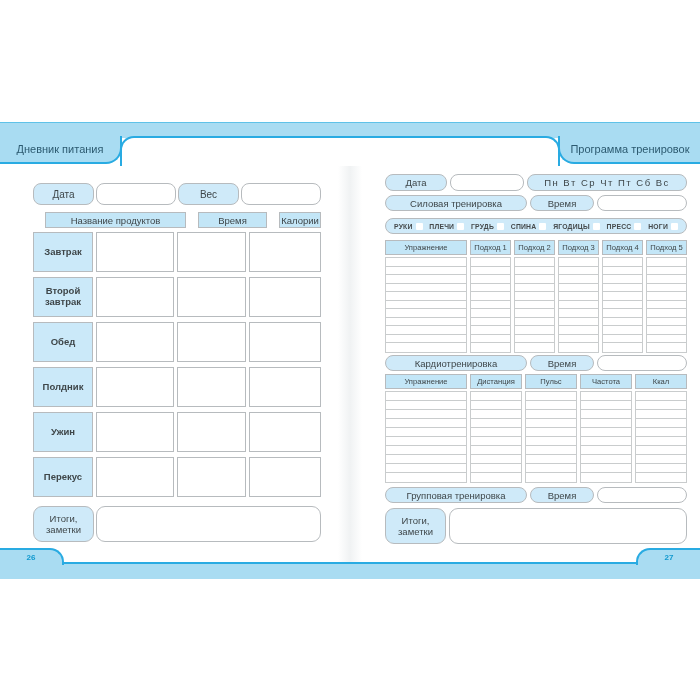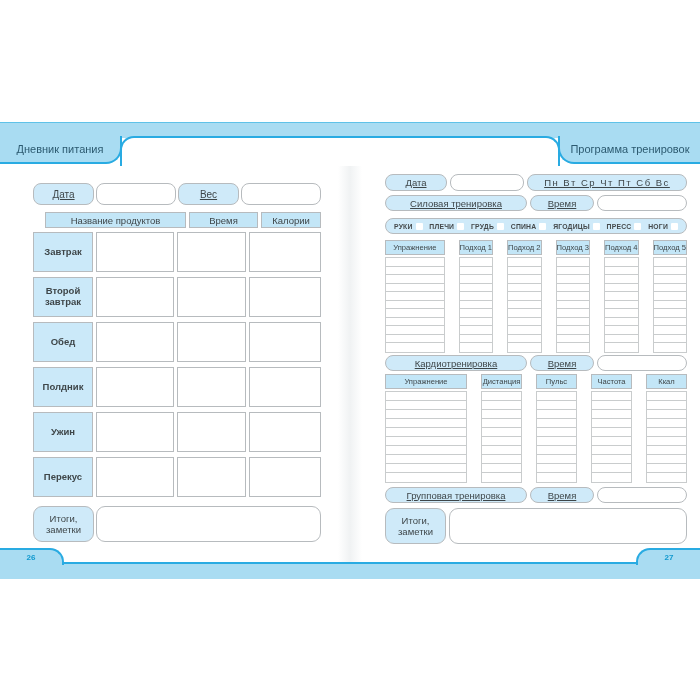--- a/index.html
+++ b/index.html
@@ -35,29 +35,29 @@
   .tab-bl{left:0;width:64px;border-top:2px solid var(--accent);
     border-right:2px solid var(--accent);border-top-right-radius:14px;}
   .tab-br{left:636px;width:64px;border-top:2px solid var(--accent);
     border-left:2px solid var(--accent);border-top-left-radius:14px;}
 
   .fold{position:absolute;left:338px;top:166px;width:24px;height:396px;
     background:linear-gradient(to right,rgba(255,255,255,0),rgba(110,130,140,.10),rgba(255,255,255,0));}
 
   
   .btn{border:1px solid var(--cell-border);border-radius:8px;display:flex;
-    align-items:center;justify-content:center;font-size:10px;white-space:nowrap;text-decoration:underline;}
+    align-items:center;justify-content:center;font-size:10px;white-space:nowrap;}
   .btn.blue{background:var(--btn-fill);}
   .btn.white{background:#fff;}
 
   
   .lp-row1{position:absolute;left:33px;top:183px;width:288px;height:22px;display:flex;gap:2px;}
   .lp-row1 .w-date{width:61px;} .lp-row1 .w-weight{width:61px;} .lp-row1 .fill{flex:1;}
 
-  .lp-header{position:absolute;left:33px;top:212px;width:288px;height:16px;display:flex;gap:3px;padding-left:12px;}
+  .lp-header{position:absolute;left:33px;top:212px;width:288px;height:16px;display:flex;gap:12px;padding-left:12px;}
   .hcell{background:var(--head-fill);border:1px solid var(--cell-border);
     display:flex;align-items:center;justify-content:center;font-size:9.5px;}
   .lp-header .h1{width:141px;} .lp-header .h2{width:69px;} .lp-header .h3{flex:1;}
 
   .lp-rows{position:absolute;left:33px;top:232px;width:288px;font-weight:bold;}
   .meal-row{display:flex;gap:3px;height:40px;margin-bottom:5px;}
   .meal-row .cell{border:1px solid var(--cell-border);background:#fff;}
   .meal-row .label-cell{width:60px;background:var(--label-fill);display:flex;
     align-items:center;justify-content:center;text-align:center;font-size:9.5px;line-height:1.15;padding:0 2px;}
   .meal-row .c1{width:78px;} .meal-row .c2{width:69px;} .meal-row .c3{flex:1;}
@@ -79,21 +79,21 @@
   .rp-group-row{top:487px;height:16px;}
   .rp-row .btn{font-size:9.5px;}
 
   .muscle-bar{position:absolute;left:385px;top:218px;width:302px;height:16px;
     background:var(--btn-fill);border:1px solid var(--cell-border);border-radius:8px;
     display:flex;align-items:center;justify-content:space-between;padding:0 8px;}
   .muscle-item{display:flex;align-items:center;gap:3px;}
   .muscle-label{font-size:6.8px;font-weight:bold;color:#45494b;letter-spacing:.2px;}
   .muscle-checkbox{width:7px;height:7px;background:#fff;border-radius:1px;display:inline-block;}
 
-  .mini-table{position:absolute;left:385px;width:302px;display:flex;gap:14px;}
+  .mini-table{position:absolute;left:385px;width:302px;display:flex;gap:3px;}
   .mt-strength{top:240px;} .mt-cardio{top:374px;}
   .mt-col{display:flex;flex-direction:column;}
   .mt-col.wide{width:82px;} .mt-col.narrow{flex:1;}
   .mt-head{height:15px;background:var(--head-fill);border:1px solid var(--cell-border);
     display:flex;align-items:center;justify-content:center;font-size:7.6px;
     white-space:nowrap;overflow:hidden;margin-bottom:2px;}
   .mt-body{border:1px solid var(--line);background:#fff;}
   .mt-row{border-bottom:1px solid var(--line);}
   .mt-row:last-child{border-bottom:none;}
   .mt-strength .mt-row{height:8.5px;} .mt-cardio .mt-row{height:9px;}

